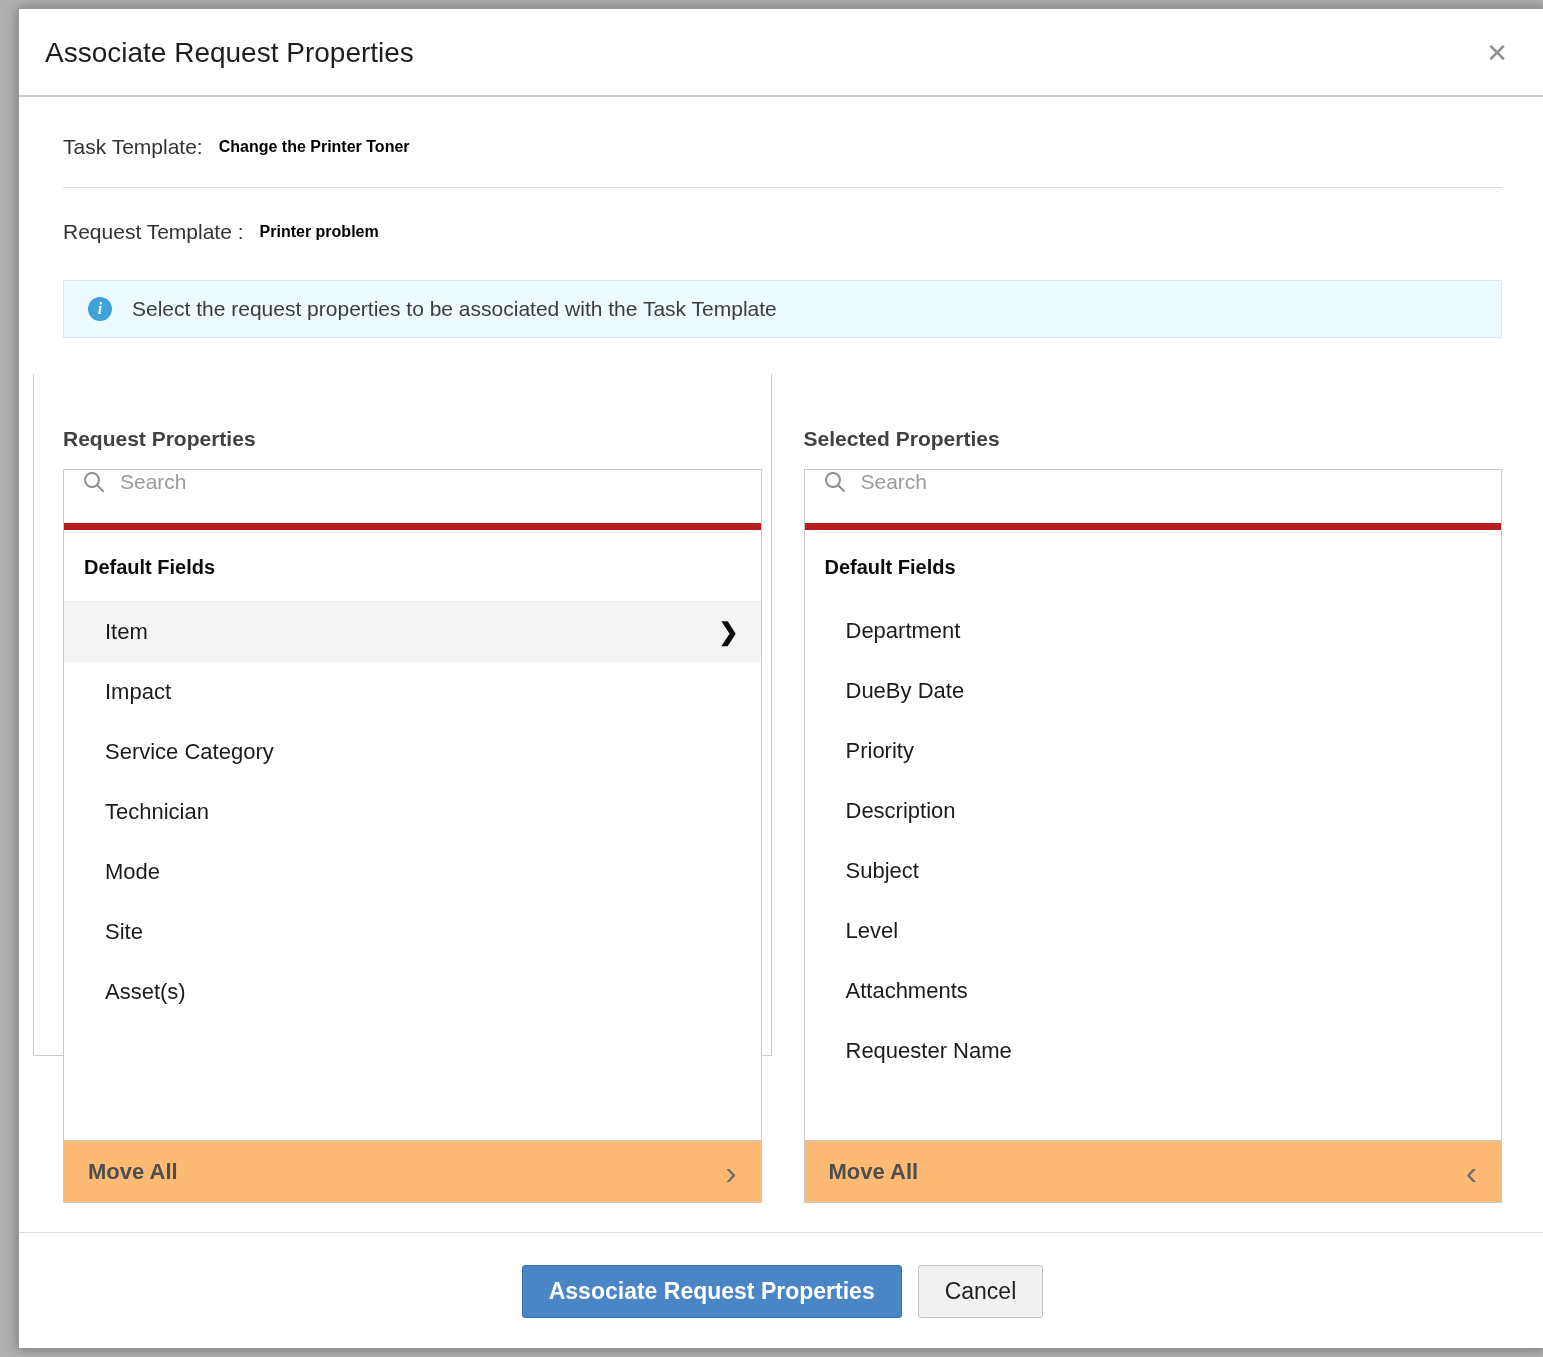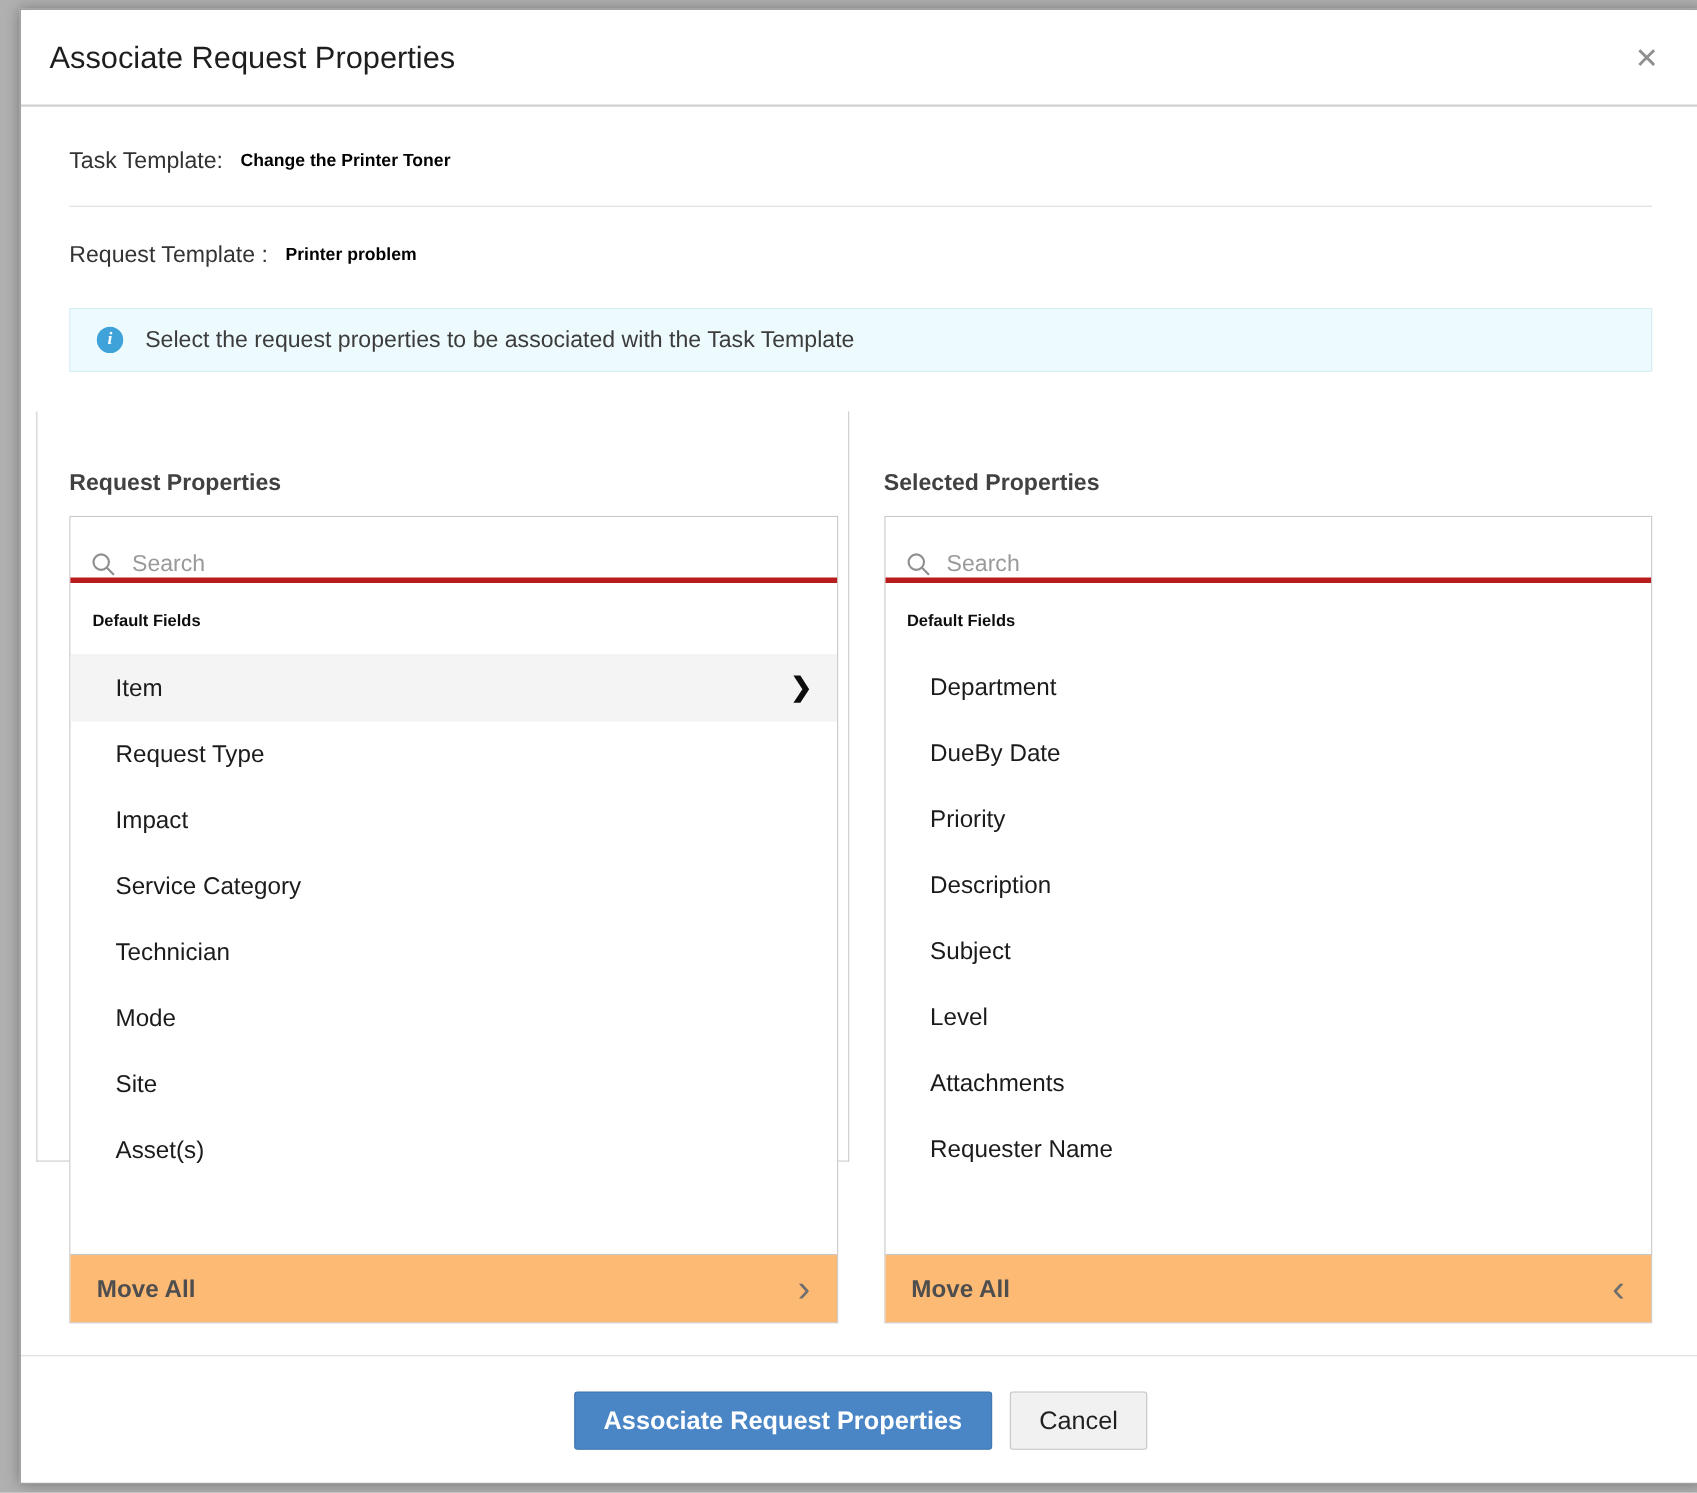--- a/index.html
+++ b/index.html
@@ -98,40 +98,40 @@
     border: 1px solid #c9c9c9;
     height: 734px;
     display: flex;
     flex-direction: column;
     background: #fff;
     position: relative;
     z-index: 1;
   }
   .search-row {
     flex: 0 0 60px;
-    border-bottom: 5px solid #b91c1c;
-    display: flex;
-    align-items: flex-end;
+    border-bottom: 7px solid #b91c1c;
+    display: flex;
+    align-items: flex-start;
     padding: 0 18px;
     gap: 14px;
   }
   .search-icon { flex: 0 0 auto; display: block; }
   .search-input {
     border: none;
     outline: none;
     font-size: 21px;
     color: #333;
     flex: 1;
     font-family: inherit;
     background: transparent;
   }
   .search-input::placeholder { color: #9a9a9a; }
   .list { flex: 1 1 auto; overflow: hidden; }
   .group-header {
-    font-size: 15px;
+    font-size: 20px;
     font-weight: bold;
     color: #0d0d0d;
     padding: 26px 20px 22px;
   }
   .left .group-header { border-bottom: 1px solid #e9e9e9; }
   .list-item {
     height: 60px;
     display: flex;
     align-items: center;
     justify-content: space-between;
@@ -235,23 +235,20 @@
             <input class="search-input" type="text" placeholder="Search" style="">
           </div>
           <div class="list">
             <div class="group-header">Default Fields</div>
             <div>
                 <div class="list-item selected">
                   <span>Item</span>
                   <span class="item-chevron">❯</span>
                 </div>
                 <div class="list-item">
-                  <span>Request Type</span>
-                </div>
-                <div class="list-item">
                   <span>Impact</span>
                 </div>
                 <div class="list-item">
                   <span>Service Category</span>
                 </div>
                 <div class="list-item">
                   <span>Technician</span>
                 </div>
                 <div class="list-item">
                   <span>Mode</span>

